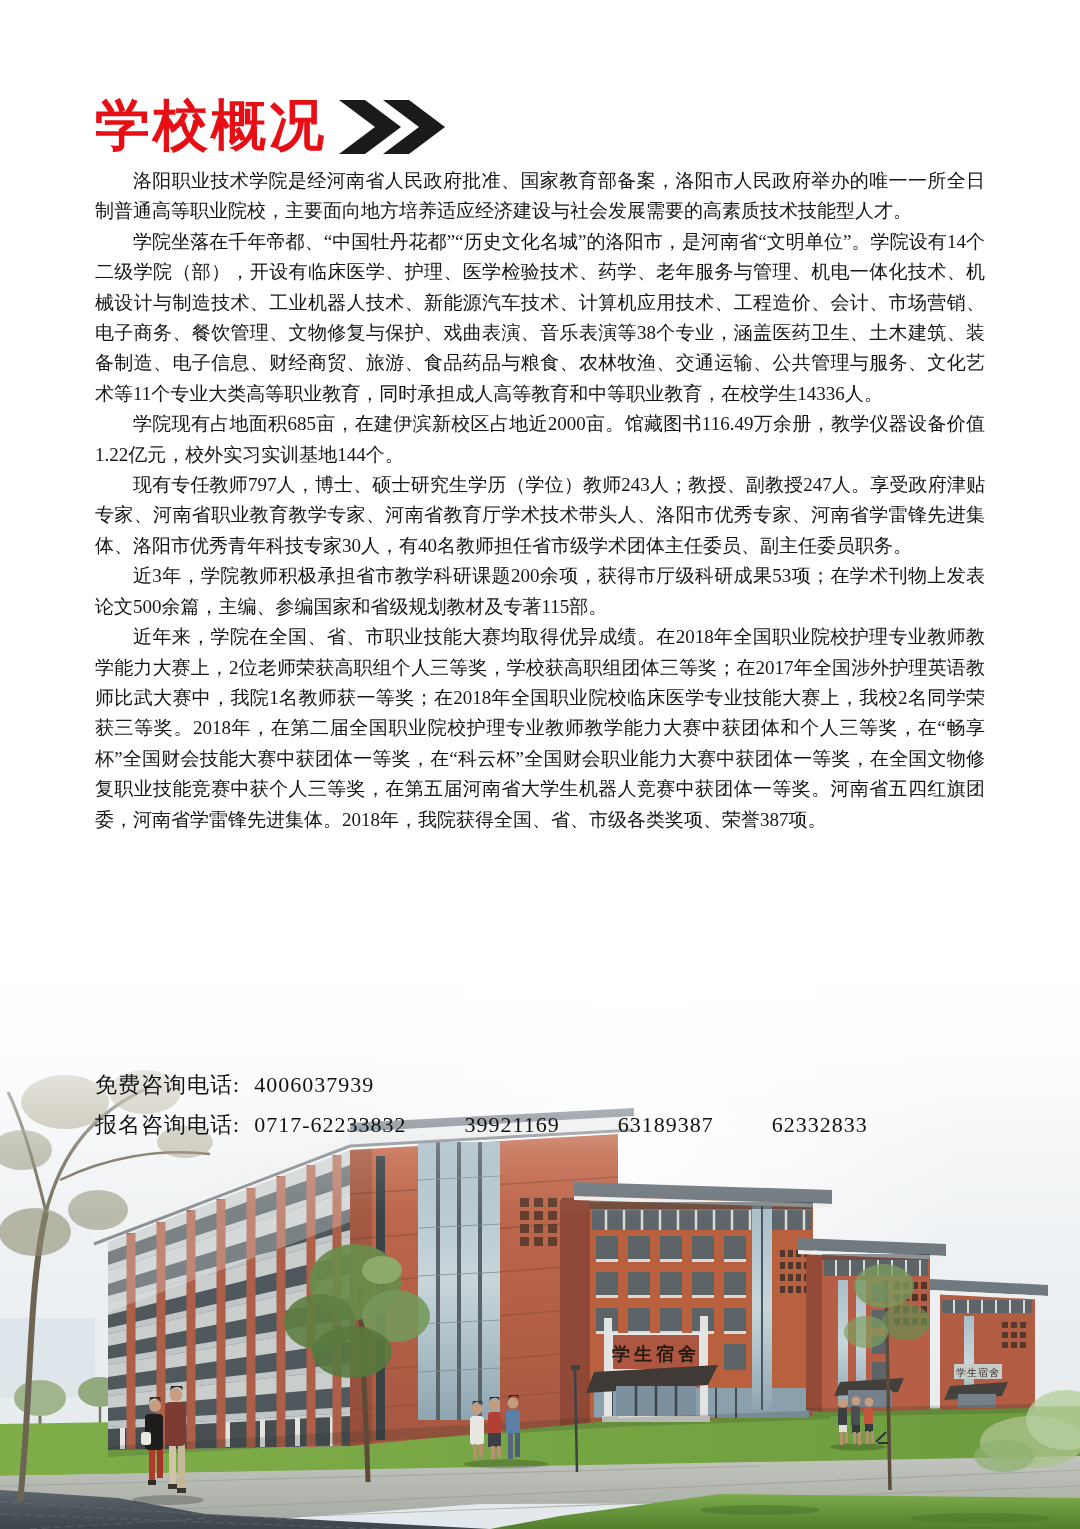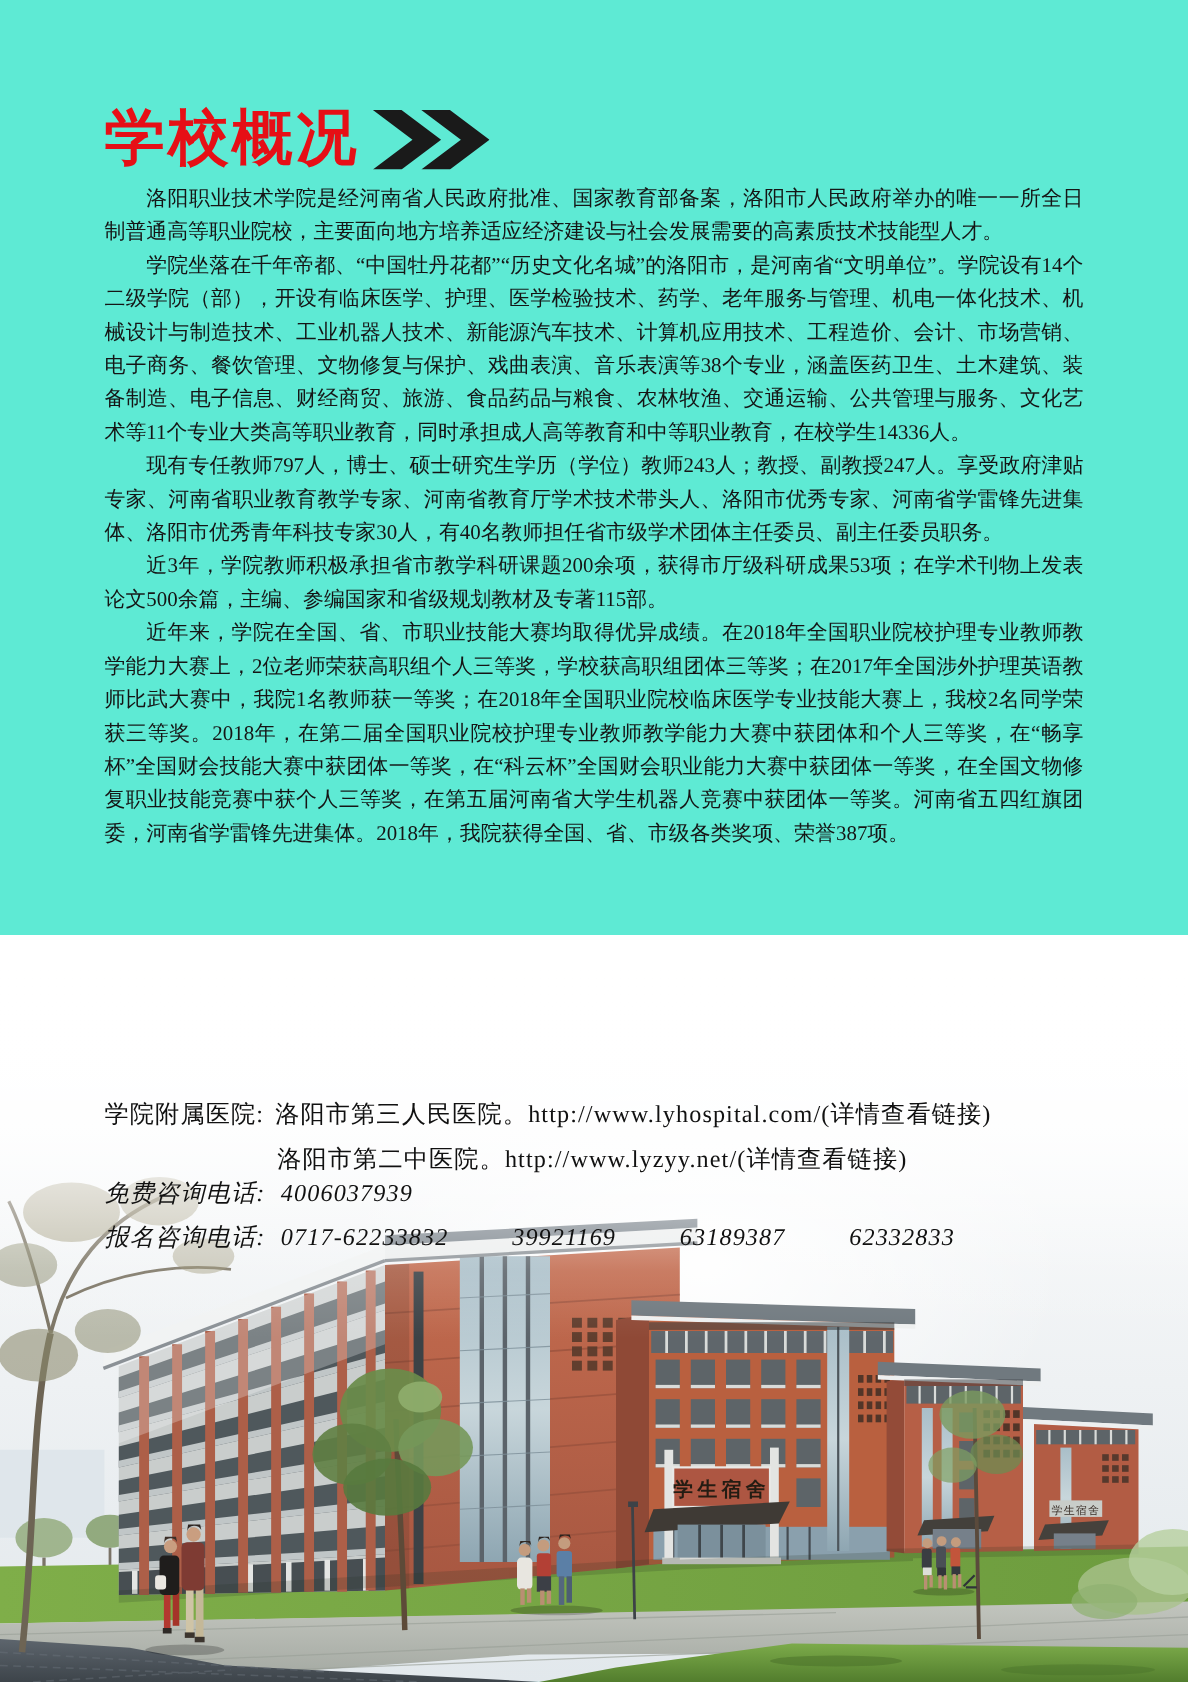--- a/index.html
+++ b/index.html
@@ -1,35 +1,35 @@
 <!DOCTYPE html>
 <html><head>
 <meta charset="utf-8">
 <style>
   html,body{margin:0;padding:0;background:#888;}
   .page{
-    position:relative; width:1080px; height:1529px; background:#5eead4;
+    position:relative; width:1080px; height:1529px; background:#ffffff;
     overflow:hidden; font-family:"Liberation Serif","DejaVu Serif",serif;
   }
   
   .title-row{position:absolute; left:95px; top:96px; display:flex; align-items:center; z-index:3;}
   .title{margin:0; font-size:55px; font-weight:bold; letter-spacing:3px; color:#e60f16; line-height:1;}
   .arrows{margin-left:12px; margin-top:4px;}
   
   .content{
     position:absolute; left:95px; top:166px; width:890px; z-index:3;
     font-size:19px; line-height:30.4px; color:#151515; text-align:justify;
   }
   .content p{margin:0; text-indent:2em;}
   
   .hospital{position:absolute; left:95px; top:992px; width:900px; z-index:3;
     font-size:22px; line-height:41px; color:#111; letter-spacing:1px;}
   .hospital .indent{padding-left:157px;}
   .hosp-label{margin-right:10px;}
-  .phone{position:absolute; left:95px; z-index:3; font-size:22px; color:#111; letter-spacing:1px;font-style:italic;}
+  .phone{position:absolute; left:95px; z-index:3; font-size:22px; color:#111; letter-spacing:1px;}
   .phone1{top:1070px;}
   .phone2{top:1110px;}
   .phone .num{margin-left:14px;}
   .phone .gap{margin-left:14px; margin-right:44px;}
   .phone .gap:last-child{margin-right:0;}
   
   .photo{position:absolute; left:0; top:850px; width:1080px; height:679px; z-index:1;}
   .photo svg{display:block;}
   .photo-fade{
     position:absolute; left:0; top:0; width:100%; height:100%; pointer-events:none;
@@ -48,33 +48,26 @@
     <h1 class="title">学校概况</h1>
     <svg class="arrows" width="106" height="54" viewBox="0 0 106 54">
       <polygon points="0,0 26,0 62,27 26,54 0,54 36,27" fill="#1a1a1a"></polygon>
       <polygon points="44,0 70,0 106,27 70,54 44,54 80,27" fill="#1a1a1a"></polygon>
     </svg>
   </div>
 
   <div class="content">
     <p>洛阳职业技术学院是经河南省人民政府批准、国家教育部备案，洛阳市人民政府举办的唯一一所全日制普通高等职业院校，主要面向地方培养适应经济建设与社会发展需要的高素质技术技能型人才。</p>
     <p>学院坐落在千年帝都、“中国牡丹花都”“历史文化名城”的洛阳市，是河南省“文明单位”。学院设有14个二级学院（部），开设有临床医学、护理、医学检验技术、药学、老年服务与管理、机电一体化技术、机械设计与制造技术、工业机器人技术、新能源汽车技术、计算机应用技术、工程造价、会计、市场营销、电子商务、餐饮管理、文物修复与保护、戏曲表演、音乐表演等38个专业，涵盖医药卫生、土木建筑、装备制造、电子信息、财经商贸、旅游、食品药品与粮食、农林牧渔、交通运输、公共管理与服务、文化艺术等11个专业大类高等职业教育，同时承担成人高等教育和中等职业教育，在校学生14336人。</p>
+    <p>学院现有占地面积685亩，在建伊滨新校区占地近2000亩。馆藏图书116.49万余册，教学仪器设备价值1.22亿元，校外实习实训基地144个。</p>
     <p>现有专任教师797人，博士、硕士研究生学历（学位）教师243人；教授、副教授247人。享受政府津贴专家、河南省职业教育教学专家、河南省教育厅学术技术带头人、洛阳市优秀专家、河南省学雷锋先进集体、洛阳市优秀青年科技专家30人，有40名教师担任省市级学术团体主任委员、副主任委员职务。</p>
     <p>近3年，学院教师积极承担省市教学科研课题200余项，获得市厅级科研成果53项；在学术刊物上发表论文500余篇，主编、参编国家和省级规划教材及专著115部。</p>
     <p>近年来，学院在全国、省、市职业技能大赛均取得优异成绩。在2018年全国职业院校护理专业教师教学能力大赛上，2位老师荣获高职组个人三等奖，学校获高职组团体三等奖；在2017年全国涉外护理英语教师比武大赛中，我院1名教师获一等奖；在2018年全国职业院校临床医学专业技能大赛上，我校2名同学荣获三等奖。2018年，在第二届全国职业院校护理专业教师教学能力大赛中获团体和个人三等奖，在“畅享杯”全国财会技能大赛中获团体一等奖，在“科云杯”全国财会职业能力大赛中获团体一等奖，在全国文物修复职业技能竞赛中获个人三等奖，在第五届河南省大学生机器人竞赛中获团体一等奖。河南省五四红旗团委，河南省学雷锋先进集体。2018年，我院获得全国、省、市级各类奖项、荣誉387项。</p>
   </div>
 
-  <div class="hospital">
-    <div>
-      <span class="hosp-label">学院附属医院:</span><span>洛阳市第三人民医院。http://www.lyhospital.com/(详情查看链接)</span>
-    </div>
-    <div class="indent">
-      <span>洛阳市第二中医院。http://www.lyzyy.net/(详情查看链接)</span>
-    </div>
-  </div>
 
   <div class="phone phone1">
     <span>免费咨询电话:</span><span class="num">4006037939</span>
   </div>
   <div class="phone phone2">
     <span>报名咨询电话:</span><span class="gap">0717-62233832</span><span class="gap">39921169</span><span class="gap">63189387</span><span class="gap">62332833</span>
   </div>
 
   <div class="photo">
     <svg width="1080" height="679" viewBox="0 0 1080 679">

